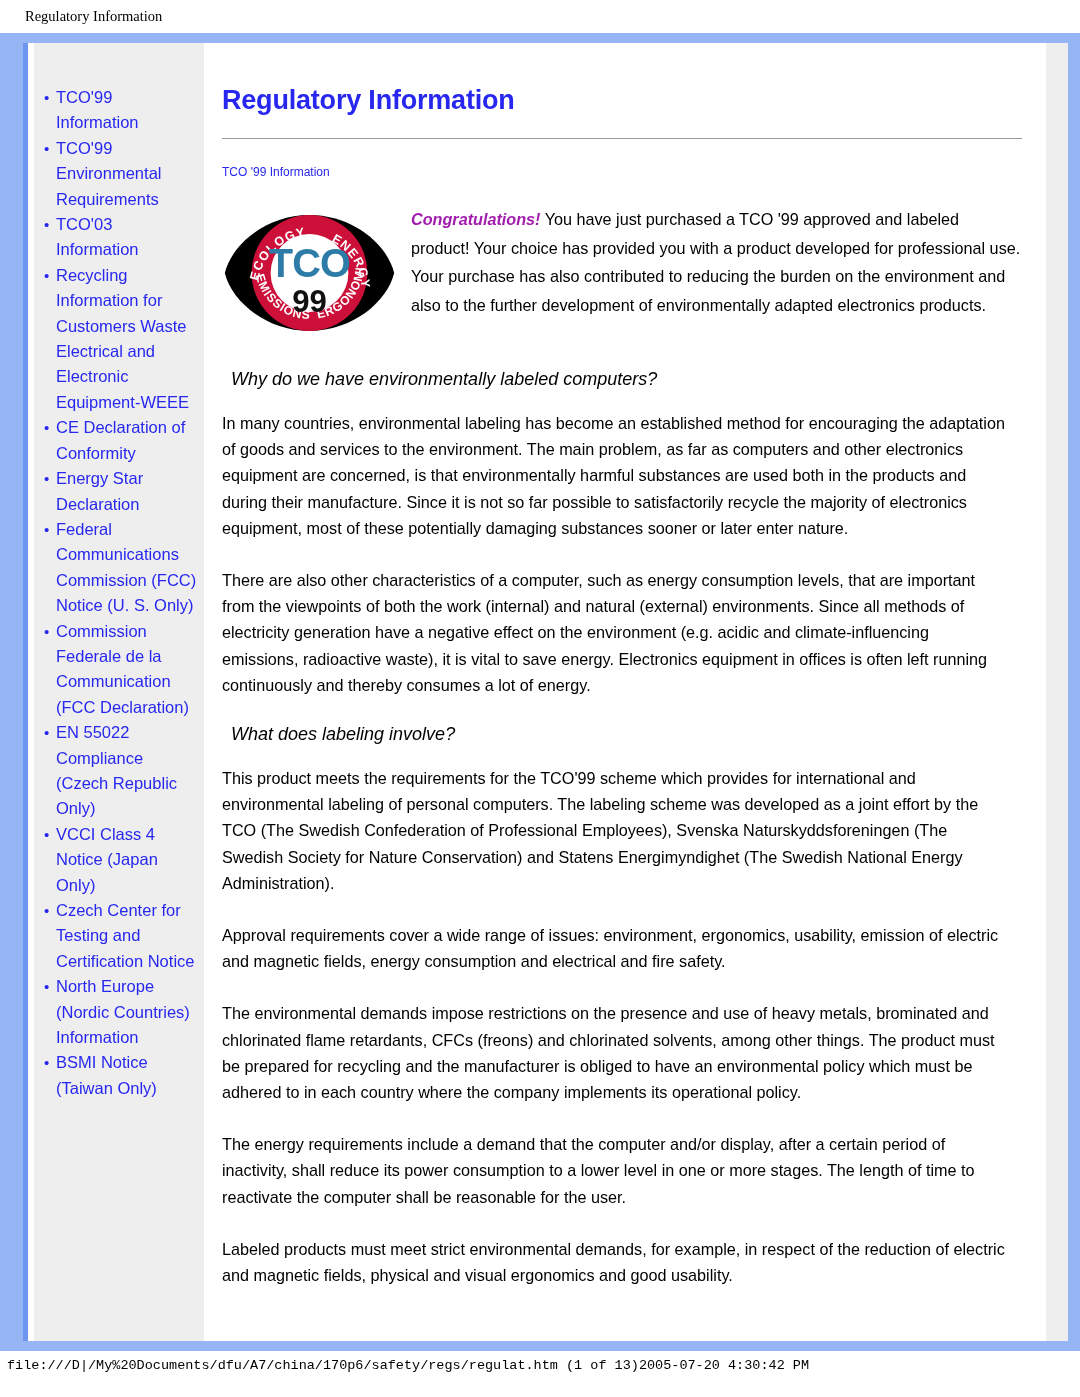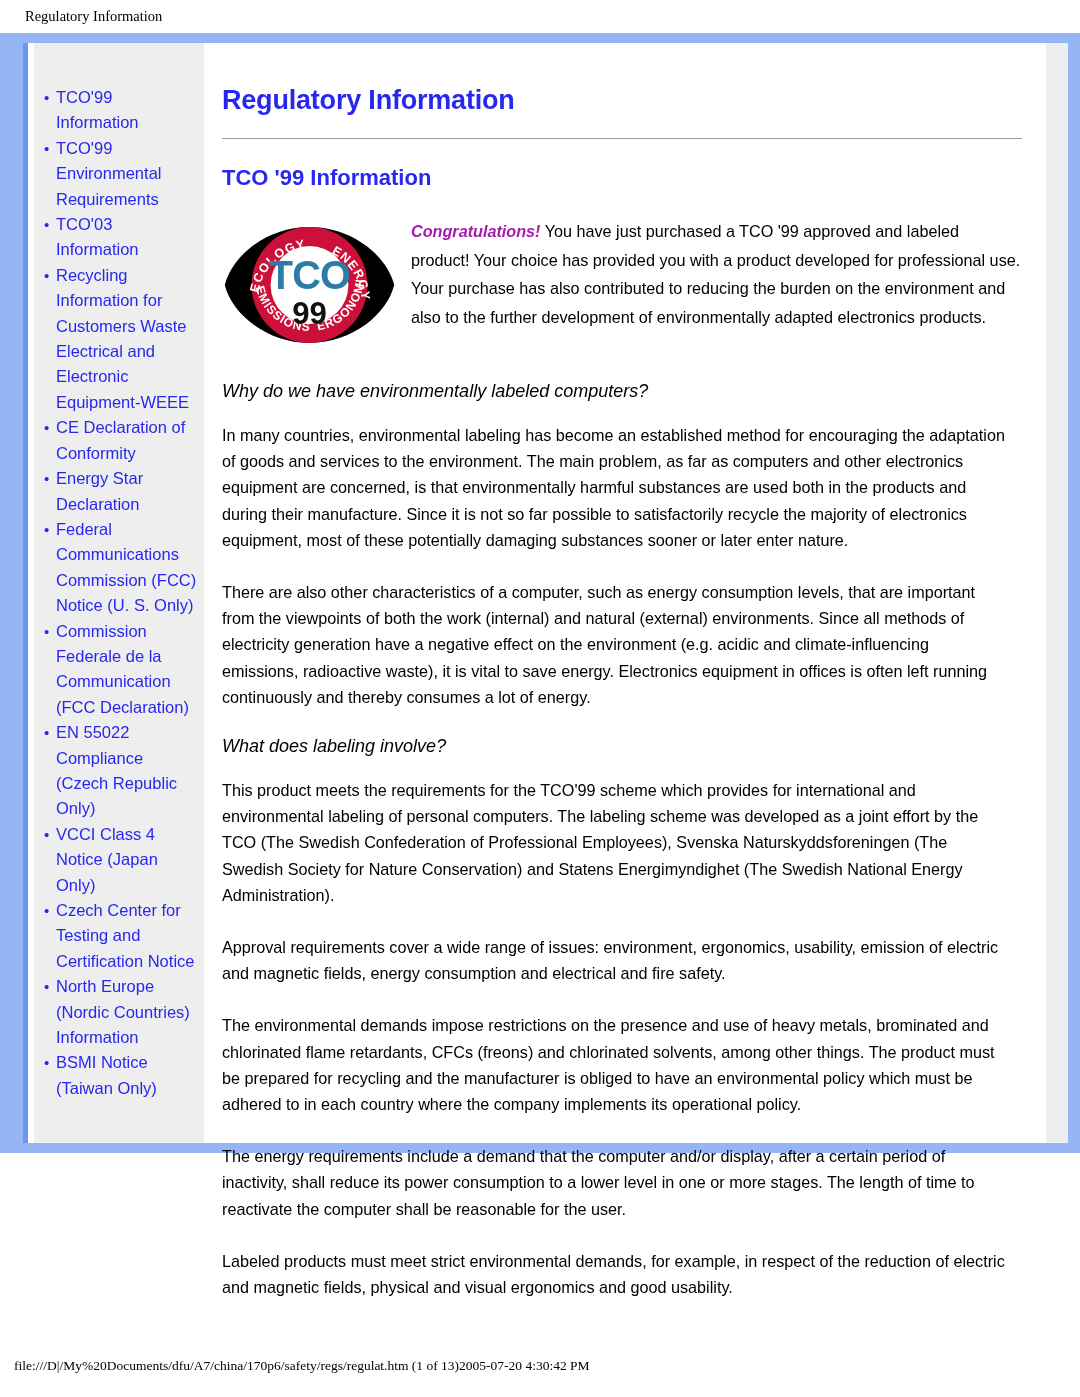--- a/index.html
+++ b/index.html
@@ -26,21 +26,21 @@
     padding-left: 25px;
     line-height: 33px;
     white-space: nowrap;
   }
 
   
   .doc-frame {
     position: absolute;
     top: 33px; left: 0;
     width: 1080px;
-    height: 1120px;
+    height: 1318px;
     background: #96b5f5;
     padding: 10px 12px 10px 23px;
   }
   .doc-inner {
     position: relative;
     width: 100%;
     height: 100%;
     background: #ffffff;
     display: flex;
     align-items: stretch;
@@ -110,30 +110,30 @@
     letter-spacing: -0.2px;
   }
   hr.title-rule {
     border: none;
     border-top: 1px solid #9a9a9a;
     margin: 0 0 26px 0;
     height: 0;
   }
   h2.section-title {
     color: #2727f0;
-    font-size: 22px;
-    font-weight: bold;
+    font-size: 12px;
+    font-weight: normal;
     margin: 0 0 22px 0;
   }
   h3.sub-title {
     color: #000;
     font-size: 18px;
     font-weight: normal;
     font-style: italic;
-    margin: 26px 0 20px 0;
+    margin: 26px 0 20px 9px;
   }
   p.body {
     color: #000;
     font-size: 16.2px;
     line-height: 26.2px;
     margin: 0 16px 26px 0;
     text-align: left;
   }
   .intro-block {
     display: flex;
@@ -164,24 +164,24 @@
     height: 140px;
     margin-top: 2px;
   }
 
   
   .page-footer {
     position: absolute;
     left: 0; right: 0;
     top: 1346px;
     height: 51px;
-    font-family: Liberation Serif, serif;
+    font-family: Liberation Mono, monospace;
     font-size: 13.5px;
     color: #000;
-    padding-left: 14px;
+    padding-left: 7px;
     line-height: 40px;
     white-space: nowrap;
     border-radius: 8px;
   }
 </style>
 </head>
 <body>
 
 <div class="page-header">
   <span>Regulatory Information</span>

